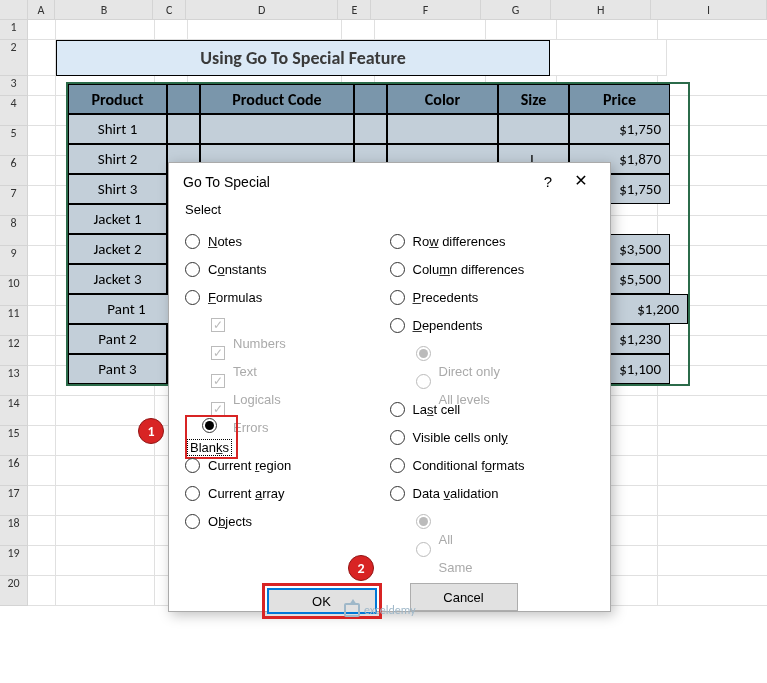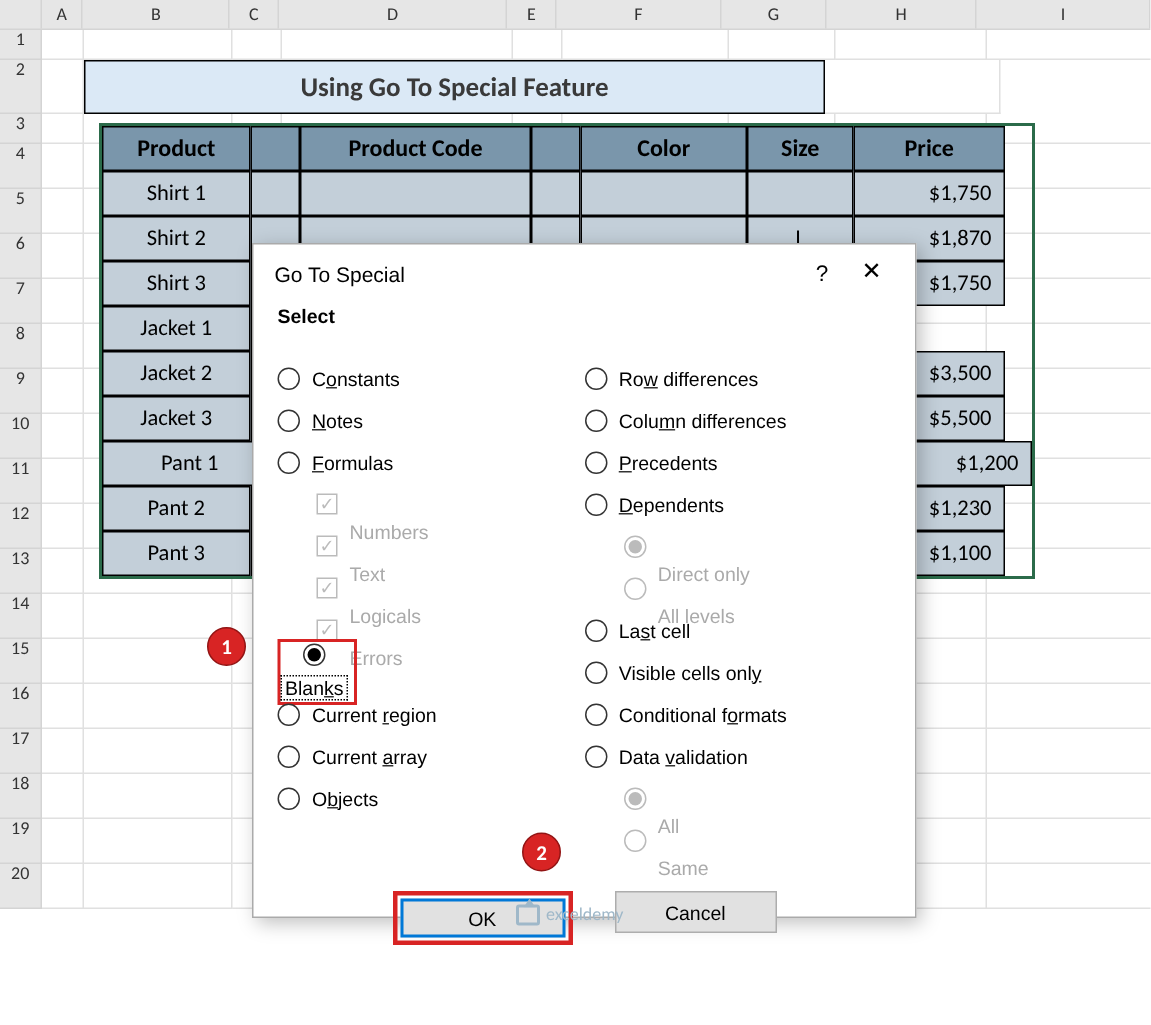--- a/index.html
+++ b/index.html
@@ -25,21 +25,21 @@
 .th { background: #7a96ab; font-weight: bold; font-size: 16px; height: 30px; }
 .tdb { background: #c3cfd9; }
 .tdr { justify-content: flex-end; padding-right: 8px; }
 
 .dialog { position: absolute; left: 168px; top: 162px; width: 443px; height: 450px; background: #fff; border: 1px solid #aaa; box-shadow: 3px 3px 12px rgba(0,0,0,.25); font-family: "Segoe UI", Arial, sans-serif; font-size: 13px; }
 .dlg-title { display: flex; align-items: flex-end; padding: 8px 10px 8px 14px; font-size: 14px; }
 .dlg-title .t { flex: 1; }
 .dlg-title .help { width: 28px; text-align: center; font-size: 15px; cursor: pointer; }
 .dlg-title .close { width: 38px; text-align: center; font-size: 16px; cursor: pointer; }
 .dlg-body { padding: 4px 16px 12px 16px; }
-.sel-label { font-size: 13px; margin-bottom: 20px; font-weight: bold; }
+.sel-label { font-size: 13px; margin-bottom: 10px; }
 .cols { display: flex; }
 .col { flex: 1; }
 .opt { display: flex; align-items: center; height: 28px; gap: 8px; }
 .opt.indent { padding-left: 26px; }
 .radio { width: 15px; height: 15px; border: 1px solid #333; border-radius: 50%; display: inline-flex; align-items: center; justify-content: center; background: #fff; }
 .radio.sel::after { content: ""; width: 9px; height: 9px; background: #000; border-radius: 50%; display: block; }
 .radio.disabled { border-color: #bbb; }
 .radio.disabled.sel::after { background: #bbb; }
 .check { width: 14px; height: 14px; border: 1px solid #bbb; display: inline-flex; align-items: center; justify-content: center; color: #bbb; font-size: 12px; }
 .opt .lbl { color: #000; }
@@ -419,25 +419,25 @@
     <span class="t">Go To Special</span>
     <span class="help">?</span>
     <span class="close">✕</span>
   </div>
   <div class="dlg-body">
     <div class="sel-label">Select</div>
     <div class="cols">
       <div class="col">
         <div class="opt">
             <span class="radio"></span>
+            <span class="lbl"><span class="under">N</span><span>otes</span></span>
+          </div>
+        <div class="opt">
+            <span class="radio"></span>
             <span class="lbl">C<span class="under">o</span>nstants</span>
-          </div>
-        <div class="opt">
-            <span class="radio"></span>
-            <span class="lbl"><span class="under">N</span><span>otes</span></span>
           </div>
         <div class="opt">
             <span class="radio"></span>
             <span class="lbl"><span class="under">F</span>ormulas</span>
           </div>
         <div class="opt indent">
             <span class="check">✓</span>
             <span class="lbl disabled">Numbers</span>
           </div>
         <div class="opt indent">

